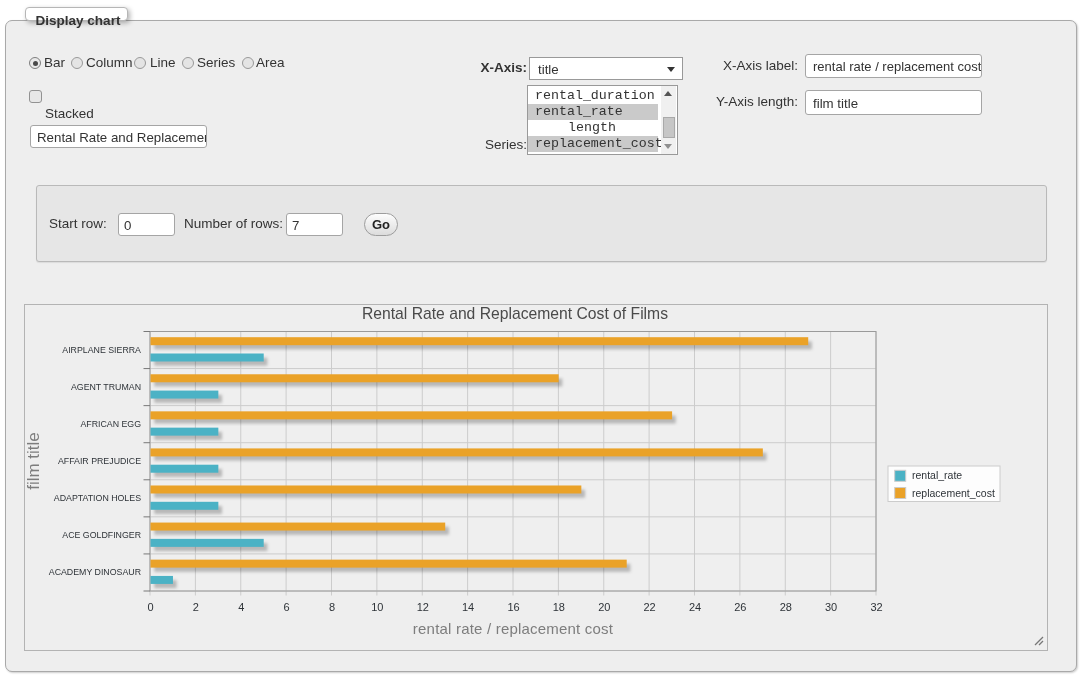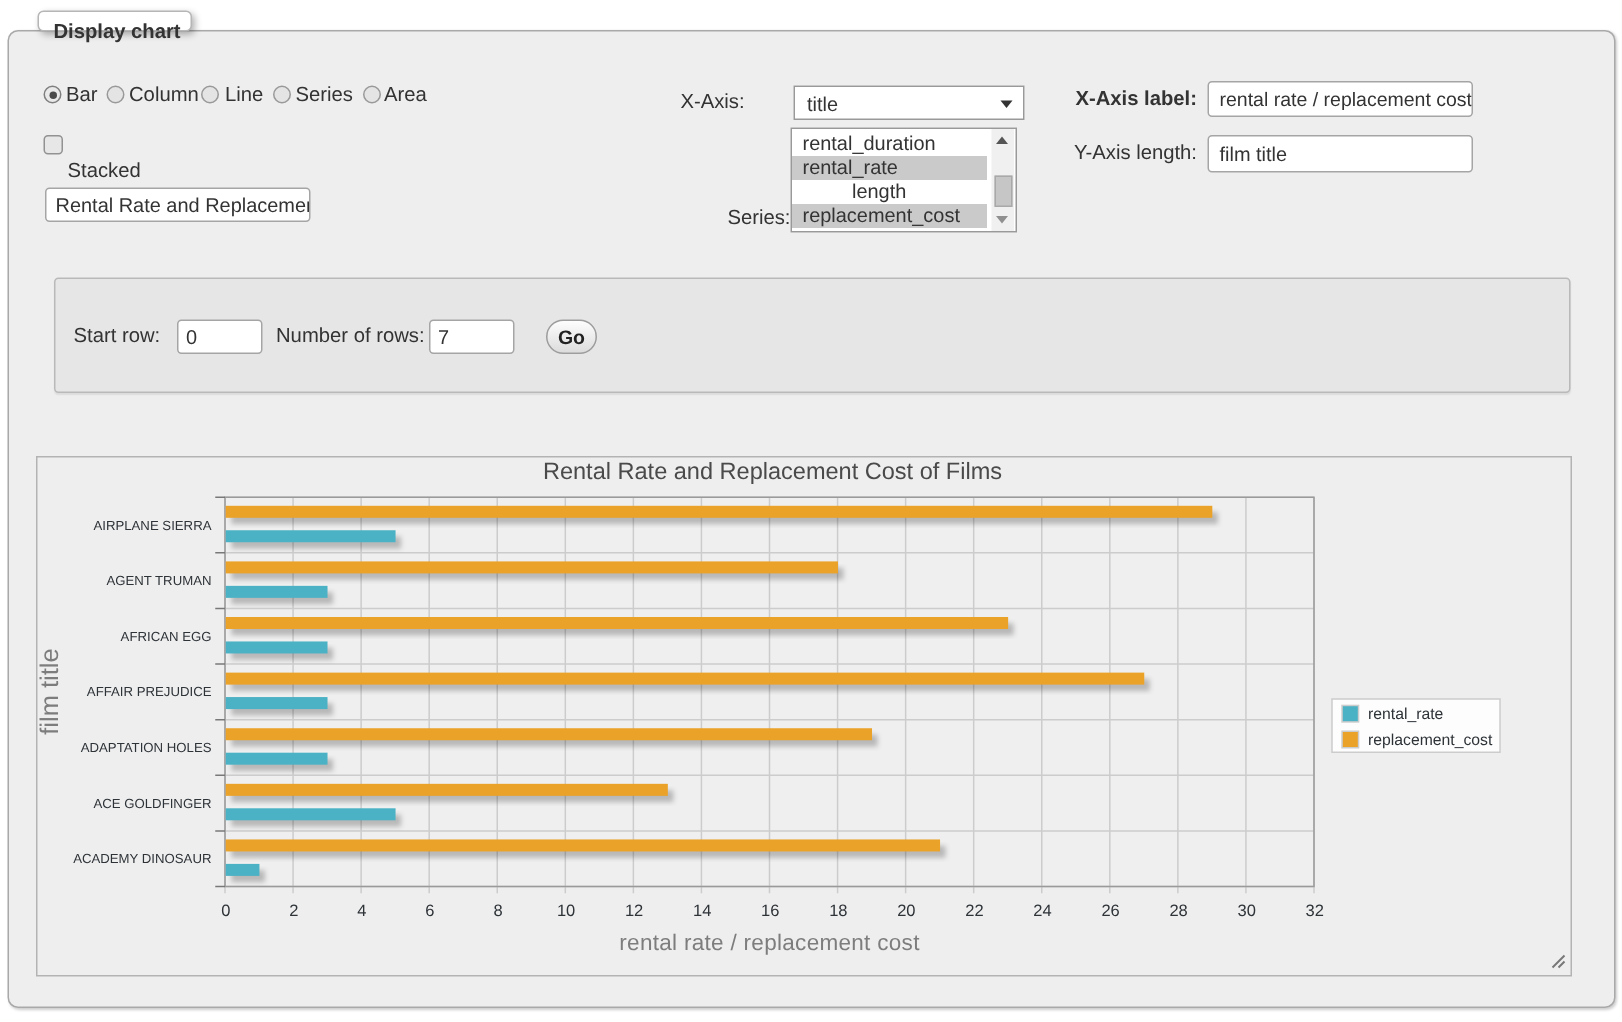--- a/index.html
+++ b/index.html
@@ -1,21 +1,21 @@
 <!DOCTYPE html>
 <html><head><meta charset="utf-8"><title>chart</title><style>
 * { margin:0; padding:0; box-sizing:border-box; }
 html,body { width:1081px; height:681px; background:#ffffff;
   font-family:"Liberation Sans", sans-serif; position:relative; overflow:hidden; }
 .a { position:absolute; }
 .lbl { position:absolute; font-size:13.5px; color:#333; line-height:14px; white-space:nowrap; }
 .inp { position:absolute; background:#fff; border:1px solid #a5a5a5; border-radius:3px;
    font-size:13.3px; color:#333; }
 .inp span { position:absolute; left:6px; top:50%; transform:translateY(-50%); white-space:nowrap; }
-.itm { position:absolute; font-size:13.3px; color:#333; line-height:14px; white-space:nowrap; }
+.itm { position:absolute; font-size:13.3px; color:#333; line-height:14px; white-space:nowrap;font-family:Liberation Mono, monospace; }
 </style></head><body>
 <div class="a" style="left:5px;top:20px;width:1072px;height:652px;background:#eeeeee;
   border:1px solid #a9a9a9;border-radius:7px;box-shadow:1px 1px 2px rgba(0,0,0,0.2);"></div>
 <div class="a" style="left:25px;top:7px;width:103px;height:14px;background:#fff;
   border:1px solid #b6b6b6;border-radius:4px;box-shadow:2px 2px 5px rgba(0,0,0,0.3);
   font-size:13.5px;font-weight:bold;color:#333;text-align:center;line-height:25px;text-indent:3px;">Display chart</div>
 
 <div class="a" style="left:29px;top:57px;width:12px;height:12px;border:1px solid #7f7f7f;border-radius:50%;background:#e9e9e9;">
   <div class="a" style="left:2.5px;top:2.5px;width:5px;height:5px;border-radius:50%;background:#4a4a4a;"></div>
   </div>
@@ -29,41 +29,41 @@
 <div class="a" style="left:242px;top:57px;width:12px;height:12px;border:1px solid #999;border-radius:50%;background:#e4e4e4;"></div>
 <div class="lbl" style="left:256px;top:56px;">Area</div>
 
 <div class="a" style="left:29px;top:90px;width:12.5px;height:12.5px;border:1px solid #929292;border-radius:3px;background:#e7e7e7;"></div>
 <div class="lbl" style="left:45px;top:90px;margin-top:17px;">Stacked</div>
 
 <div class="inp" style="left:30px;top:125px;width:177px;height:23px;overflow:hidden;">
     <span>Rental Rate and Replacement Cost of Films</span>
   </div>
 
-<div class="lbl" style="left:435px;top:61px;width:80px;text-align:center;">X-Axis:</div>
+<div class="lbl" style="left:447px;top:61px;width:80px;text-align:right;font-weight:bold;">X-Axis:</div>
 <div class="a" style="left:529px;top:57px;width:154px;height:23px;background:#fff;border:1px solid #999;">
   <span class="a" style="left:8px;top:4px;font-size:13.3px;color:#333;">title</span>
   <div class="a" style="right:7px;top:9px;width:0;height:0;border-left:4.5px solid transparent;border-right:4.5px solid transparent;border-top:5px solid #333;"></div>
 </div>
 
 <div class="lbl" style="left:447px;top:138px;width:80px;text-align:right;">Series:</div>
 <div class="a" style="left:527px;top:85px;width:151px;height:70px;background:#fff;border:1px solid #999;"></div>
 <div class="a" style="left:528px;top:104px;width:130px;height:16px;background:#cacaca;"></div>
 <div class="a" style="left:528px;top:136px;width:130px;height:16px;background:#cacaca;"></div>
 <div class="itm" style="left:535px;top:89px;">rental_duration</div>
 <div class="itm" style="left:535px;top:105px;">rental_rate</div>
 <div class="itm" style="left:535px;top:121px;padding-left:33px;">length</div>
 <div class="itm" style="left:535px;top:137px;">replacement_cost</div>
 
 <div class="a" style="left:661px;top:86px;width:15px;height:68px;background:#f0f0f0;"></div>
 <div class="a" style="left:662.5px;top:117px;width:12px;height:20.5px;background:#c6c6c6;border:1px solid #a9a9a9;"></div>
 <div class="a" style="left:664px;top:91px;width:0;height:0;border-left:4.5px solid transparent;border-right:4.5px solid transparent;border-bottom:5px solid #555;"></div>
 <div class="a" style="left:664px;top:144px;width:0;height:0;border-left:4.5px solid transparent;border-right:4.5px solid transparent;border-top:5px solid #8f8f8f;"></div>
 
-<div class="lbl" style="left:698px;top:59px;width:100px;text-align:right;font-weight:bold;">X-Axis label:</div>
+<div class="lbl" style="left:698px;top:59px;width:100px;text-align:right;">X-Axis label:</div>
 <div class="inp" style="left:805px;top:54px;width:177px;height:24px;overflow:hidden;">
     <span style="left:7px;font-size:13px;">rental rate / replacement cost</span>
   </div>
 <div class="lbl" style="left:698px;top:95px;width:100px;text-align:right;">Y-Axis length:</div>
 <div class="inp" style="left:805px;top:90px;width:177px;height:25px;">
     <span style="left:7px;">film title</span>
   </div>
 
 <div class="a" style="left:36px;top:185px;width:1011px;height:77px;background:#e6e6e6;border:1px solid #b9b9b9;border-radius:3px;box-shadow:0 1px 1px rgba(0,0,0,0.08);"></div>
 <div class="lbl" style="left:49px;top:217px;width:60px;text-align:left;">Start row:</div>

